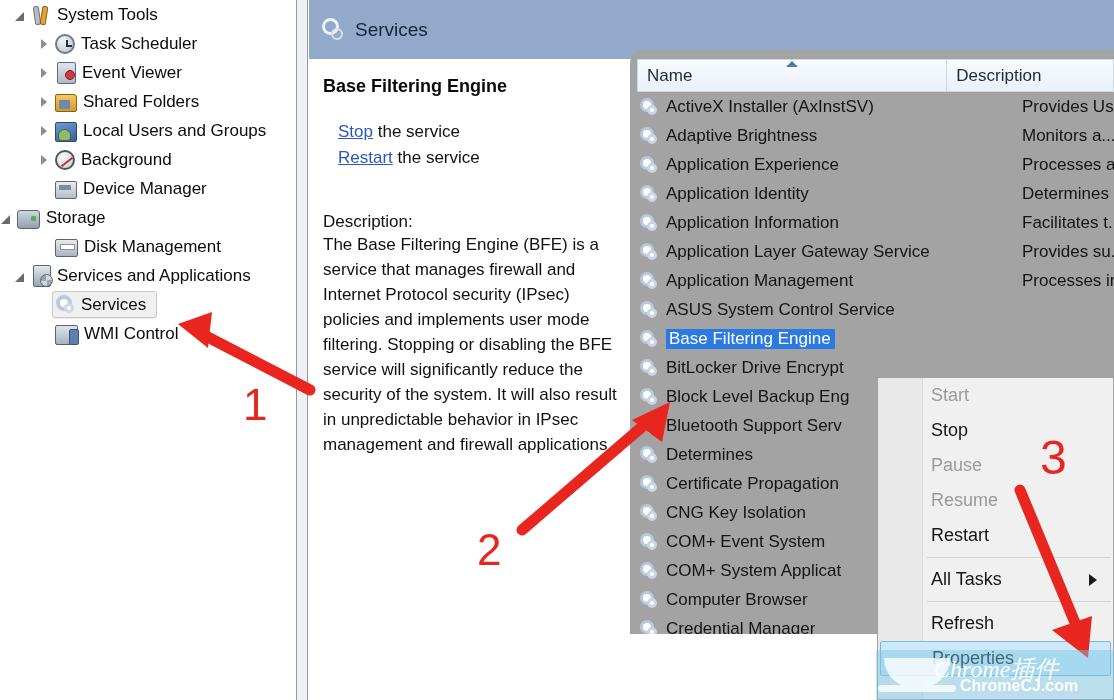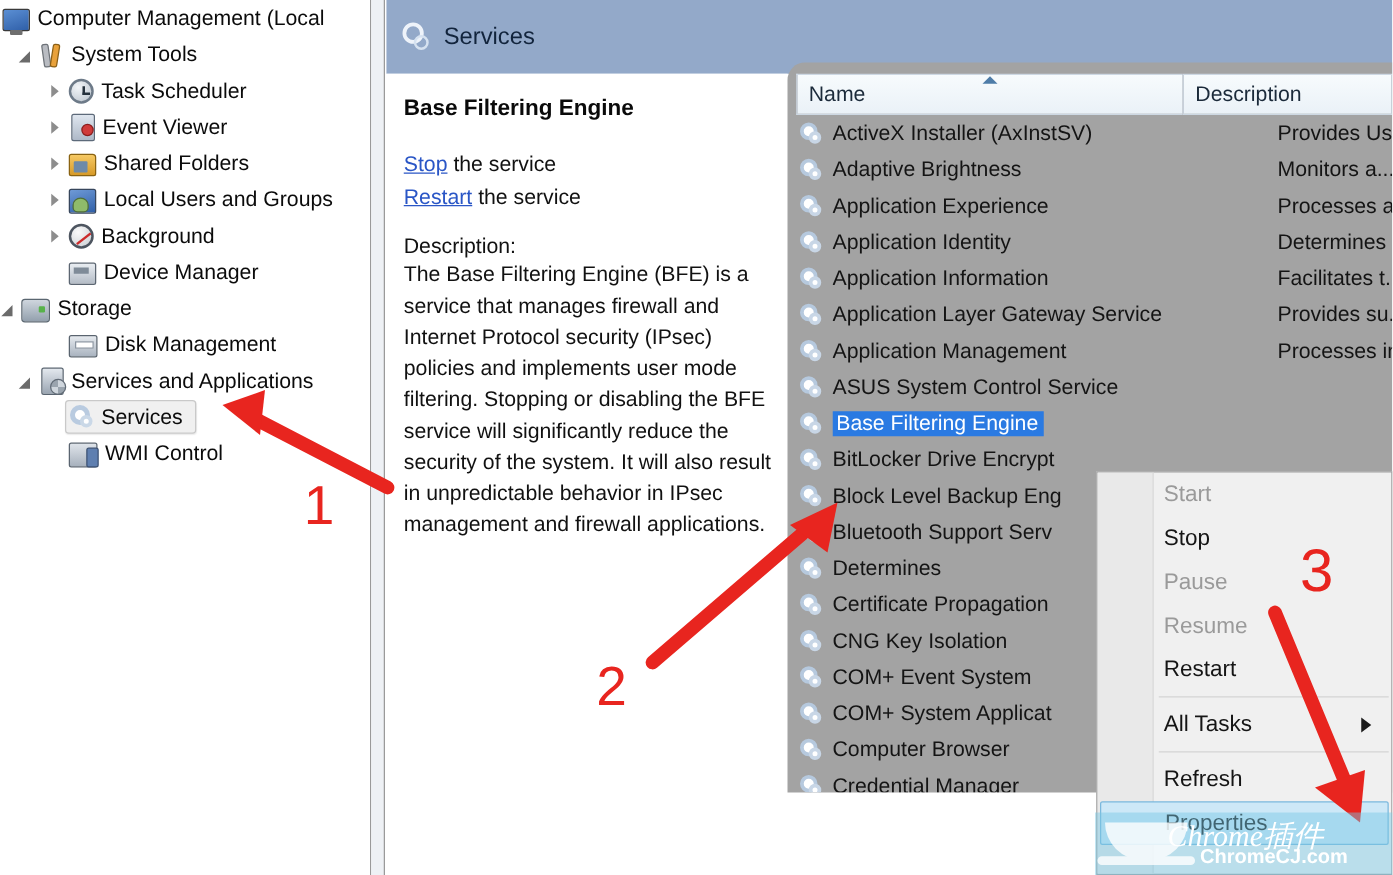--- a/index.html
+++ b/index.html
@@ -138,27 +138,27 @@
     width: 321px; height: 641px;
     background: #ffffff;
     padding: 17px 14px 0 14px;
     box-sizing: border-box;
   }
   #desc-title {
     font-size: 18px; font-weight: bold; color: #0a0a0a;
     margin-bottom: 22px;
   }
   .action-line {
-    font-size: 17px; color: #111111; line-height: 26px;
+    font-size: 17px; color: #111111; line-height: 26px; margin-left: 15px;
   }
   .action-line a {
     color: #2a56c6; text-decoration: underline; cursor: pointer;
   }
   #desc-heading {
-    margin-top: 16px;
+    margin-top: 41px;
     font-size: 17px; color: #111111;
   }
   #desc-body {
     font-size: 17px; color: #111111; line-height: 25px;
     width: 300px;
   }
 
   
   #list-panel {
     position: absolute; left: 321px; top: 50px;
@@ -327,24 +327,20 @@
     white-space: nowrap;
   }
 </style>
 </head>
 <body>
 
 <div id="root">
 
   <div id="tree-panel">
 
-    <div class="tree-row" style="padding-left:2px;">
-      <span class="tree-icon ic-monitor"></span>
-      <span class="tree-label">Computer Management (Local</span>
-    </div>
 
     <div class="tree-row" style="padding-left:14px;">
       <span class="twisty expanded"></span>
       <span class="tree-icon ic-tools"></span>
       <span class="tree-label">System Tools</span>
     </div>
 
     <div class="tree-row" style="padding-left:38px;">
       <span class="twisty collapsed"></span>
       <span class="tree-icon ic-clock"></span>

